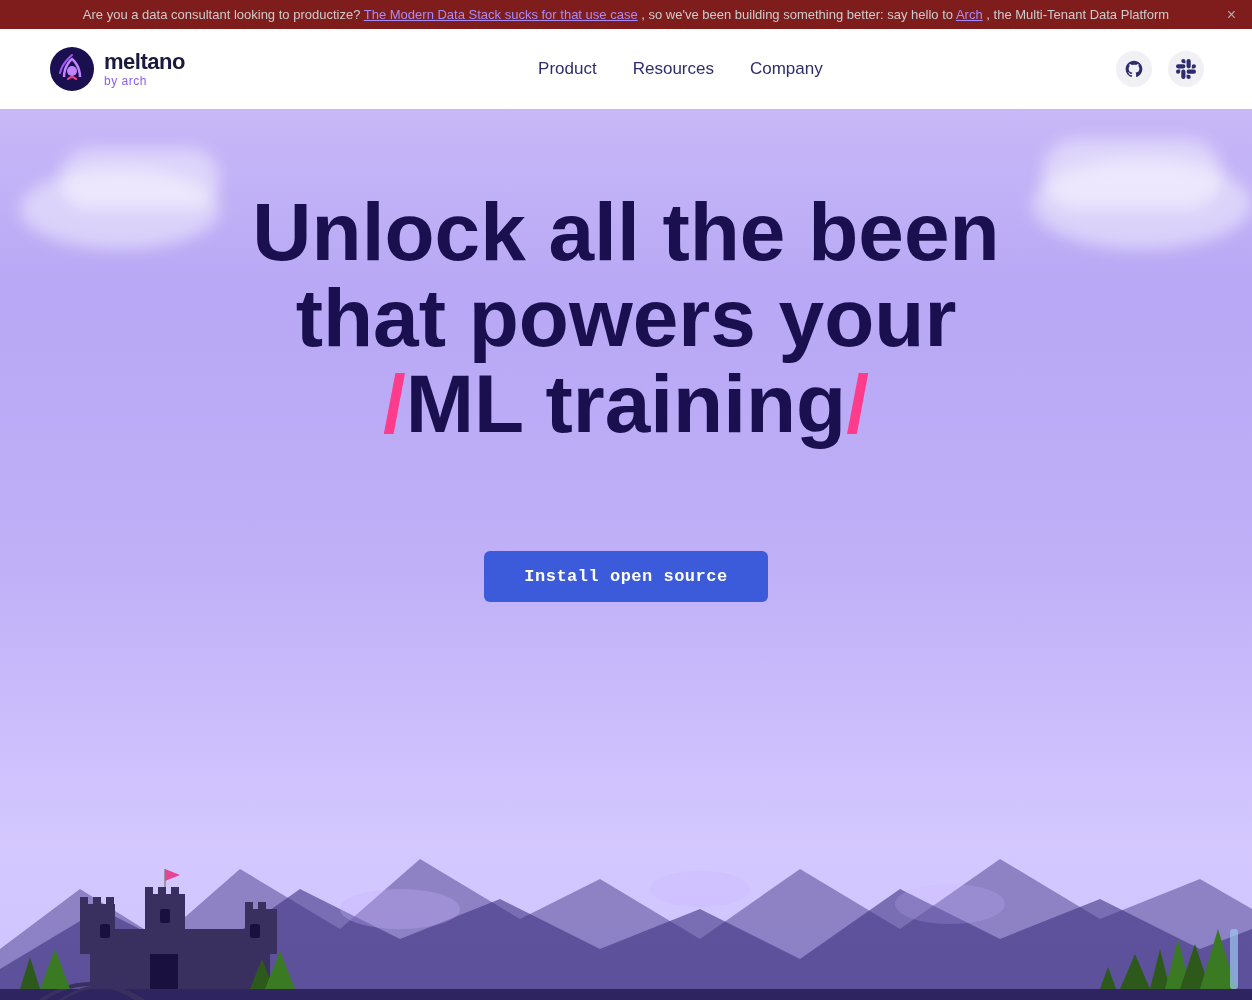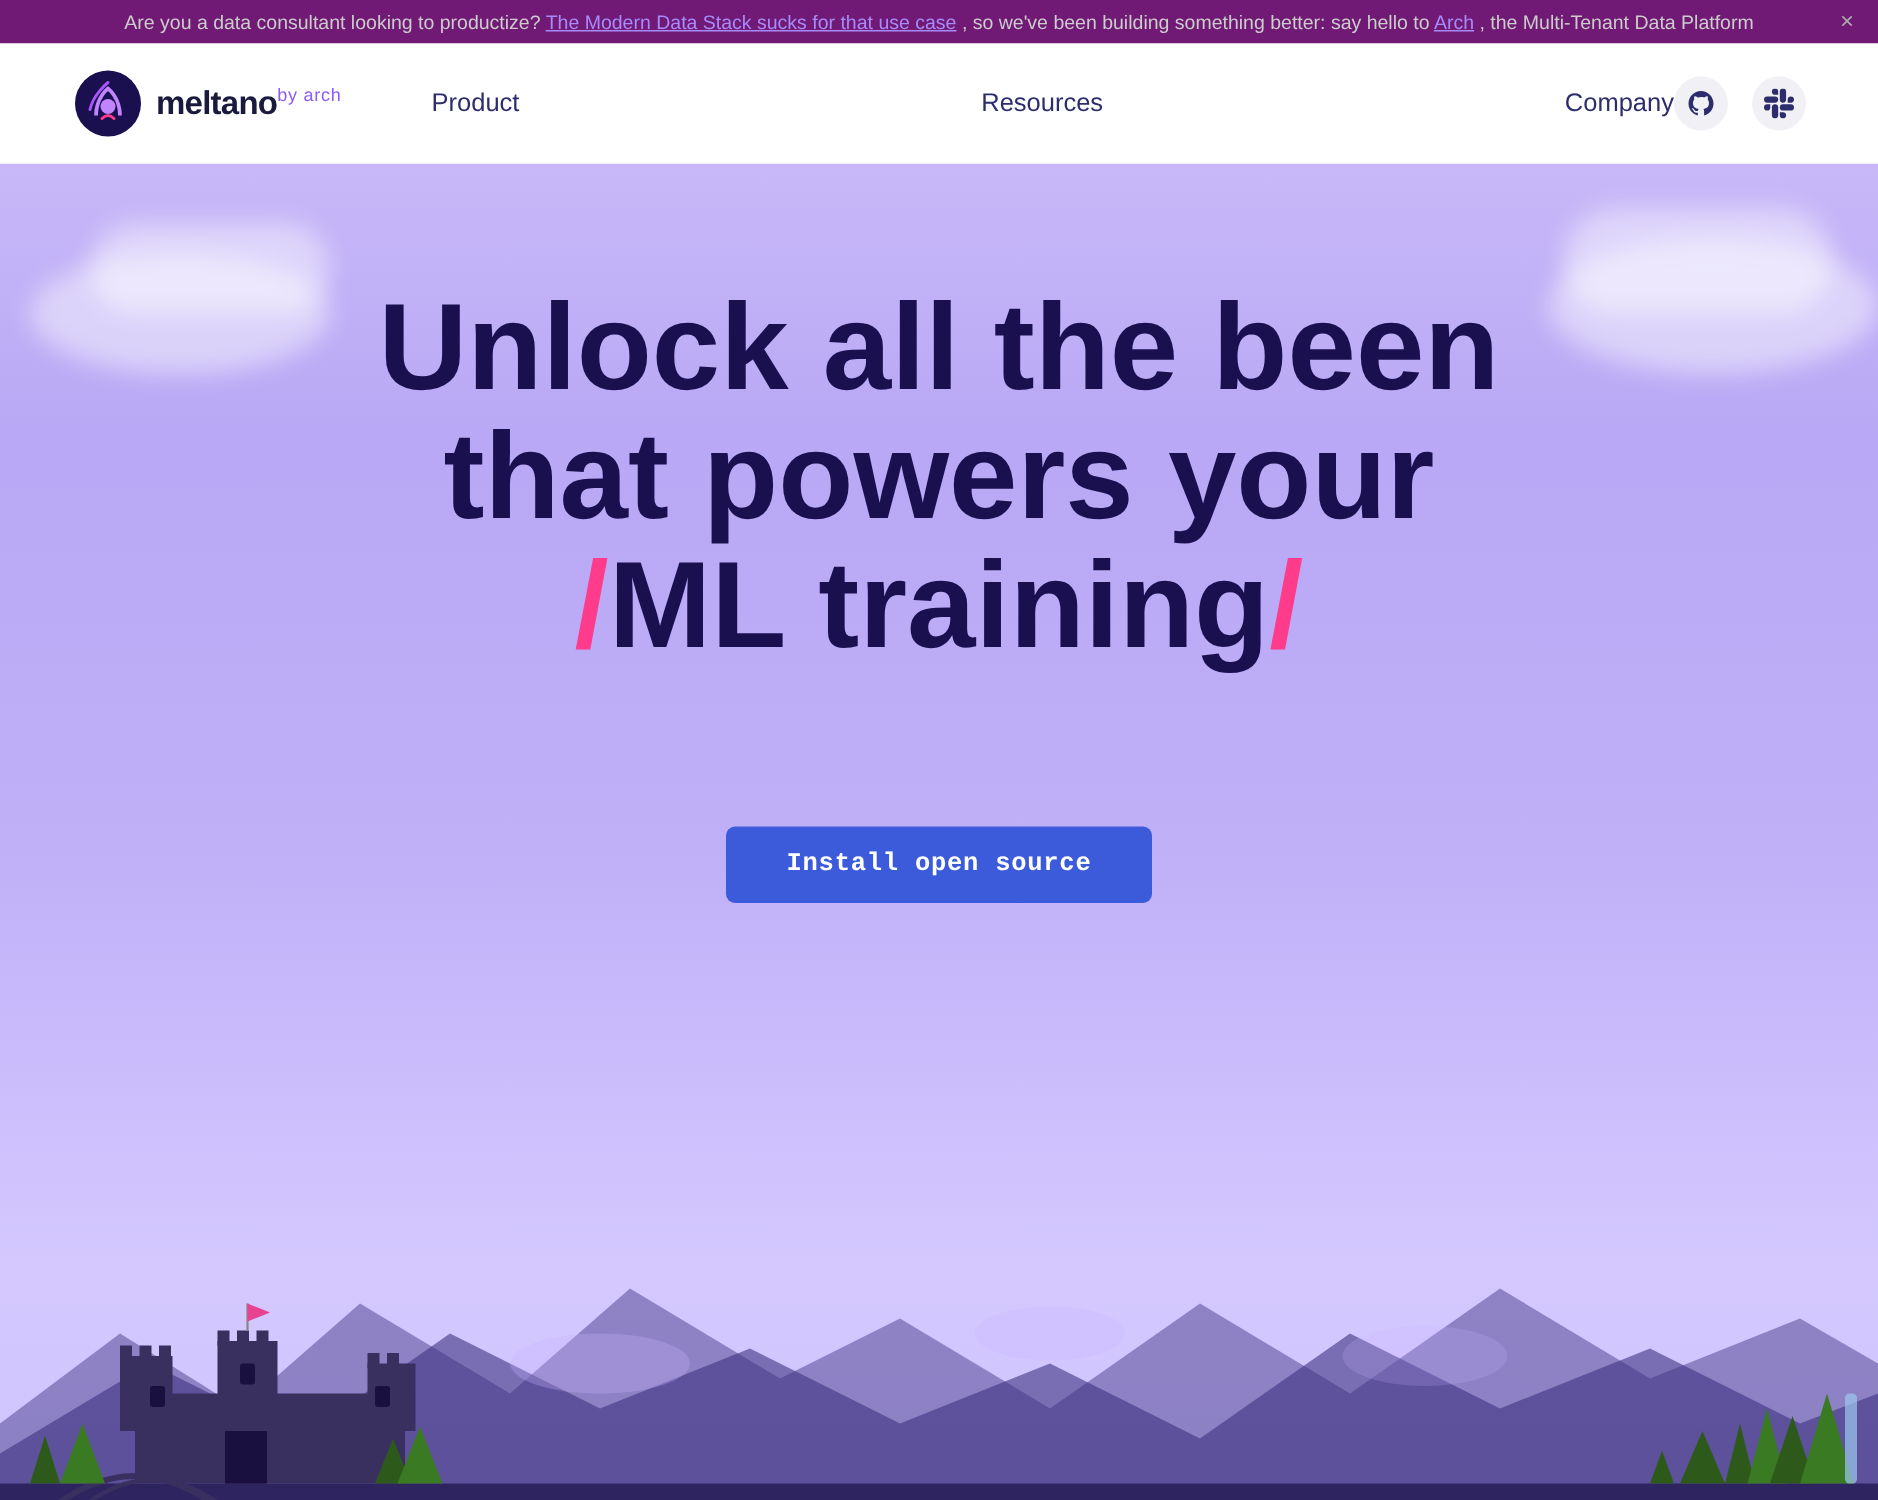--- a/index.html
+++ b/index.html
@@ -1,20 +1,20 @@
 <!DOCTYPE html>
 <html><head>
   <meta charset="utf-8">
   <style>
     * { margin: 0; padding: 0; box-sizing: border-box; }
     body { font-family: -apple-system, BlinkMacSystemFont, 'Segoe UI', sans-serif; overflow-x: hidden; width: 1252px; }
 
     
     .banner {
-      background-color: #701a75;
+      background-color: #7f1d1d;
       color: #ccc;
       font-size: 13px;
       text-align: center;
       padding: 7px 40px;
       position: relative;
       display: flex;
       align-items: center;
       justify-content: center;
     }
     .banner a { color: #a78bfa; text-decoration: underline; }
@@ -45,39 +45,39 @@
       align-items: center;
       gap: 8px;
       margin-right: 60px;
     }
     .logo-icon {
       width: 48px;
       height: 48px;
     }
     .logo-text {
       display: flex;
-      flex-direction: row;
+      flex-direction: column;
       line-height: 1.1;
     }
     .logo-meltano {
       font-size: 22px;
       font-weight: 700;
       color: #1a1a3e;
       letter-spacing: -0.5px;
     }
     .logo-byarch {
       font-size: 12px;
       color: #8b5cf6;
       letter-spacing: 0.5px;
     }
     .nav-links {
       display: flex;
-      gap: 48px;
+      gap: 36px;
       flex: 1;
-      justify-content: space-between;
+      justify-content: center;
     }
     .nav-link {
       font-size: 17px;
       font-weight: 500;
       color: #2d2d6e;
       text-decoration: none;
       cursor: pointer;
     }
     .nav-icons {
       display: flex;

